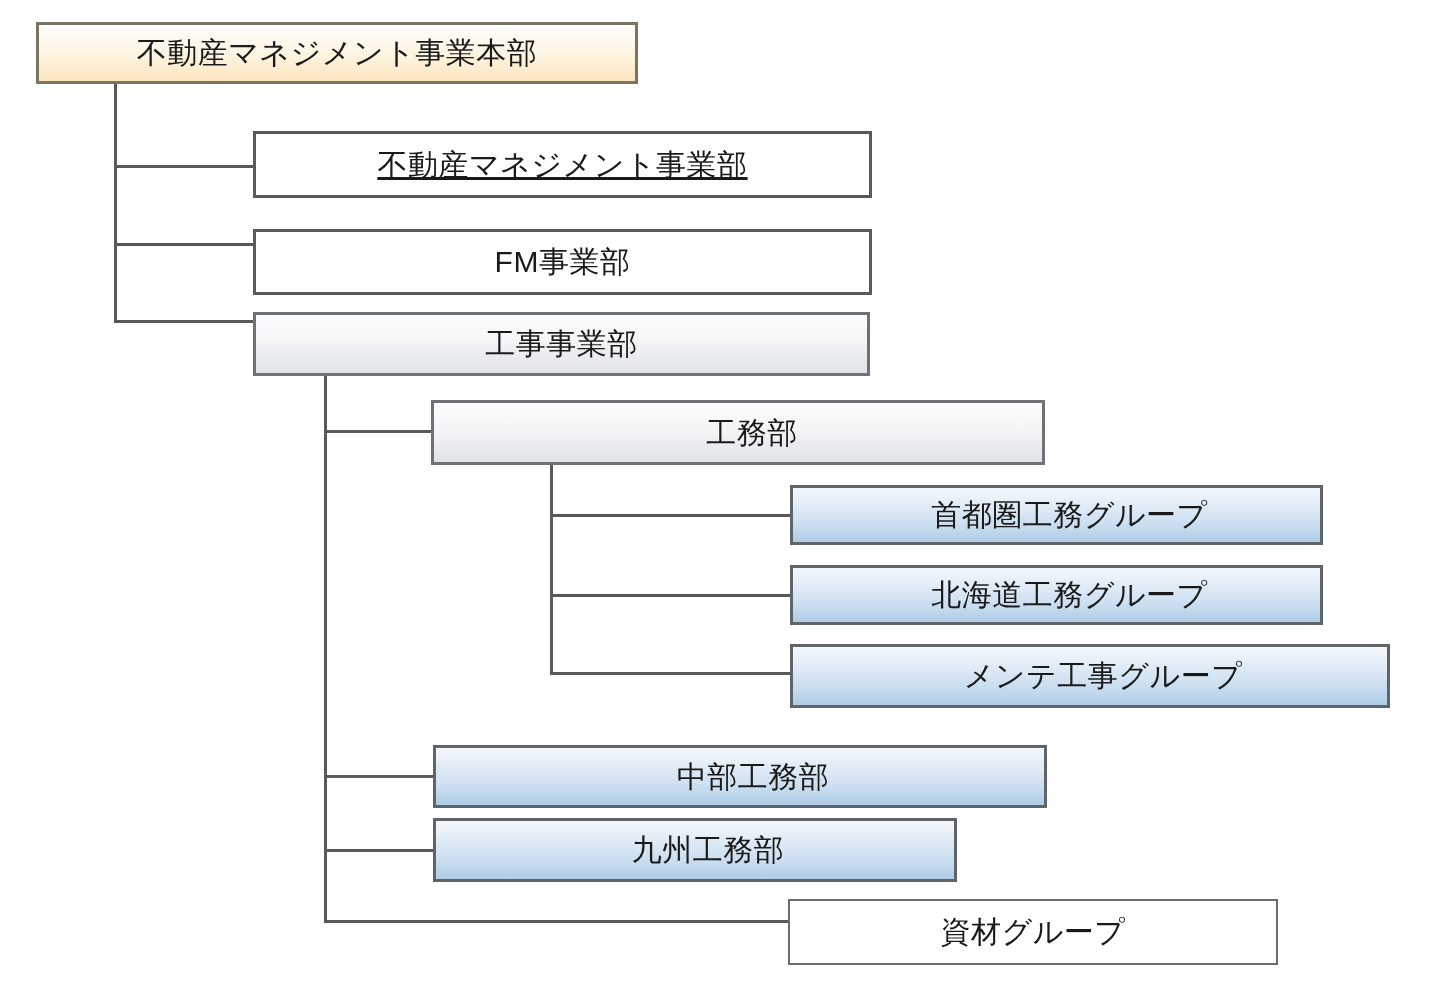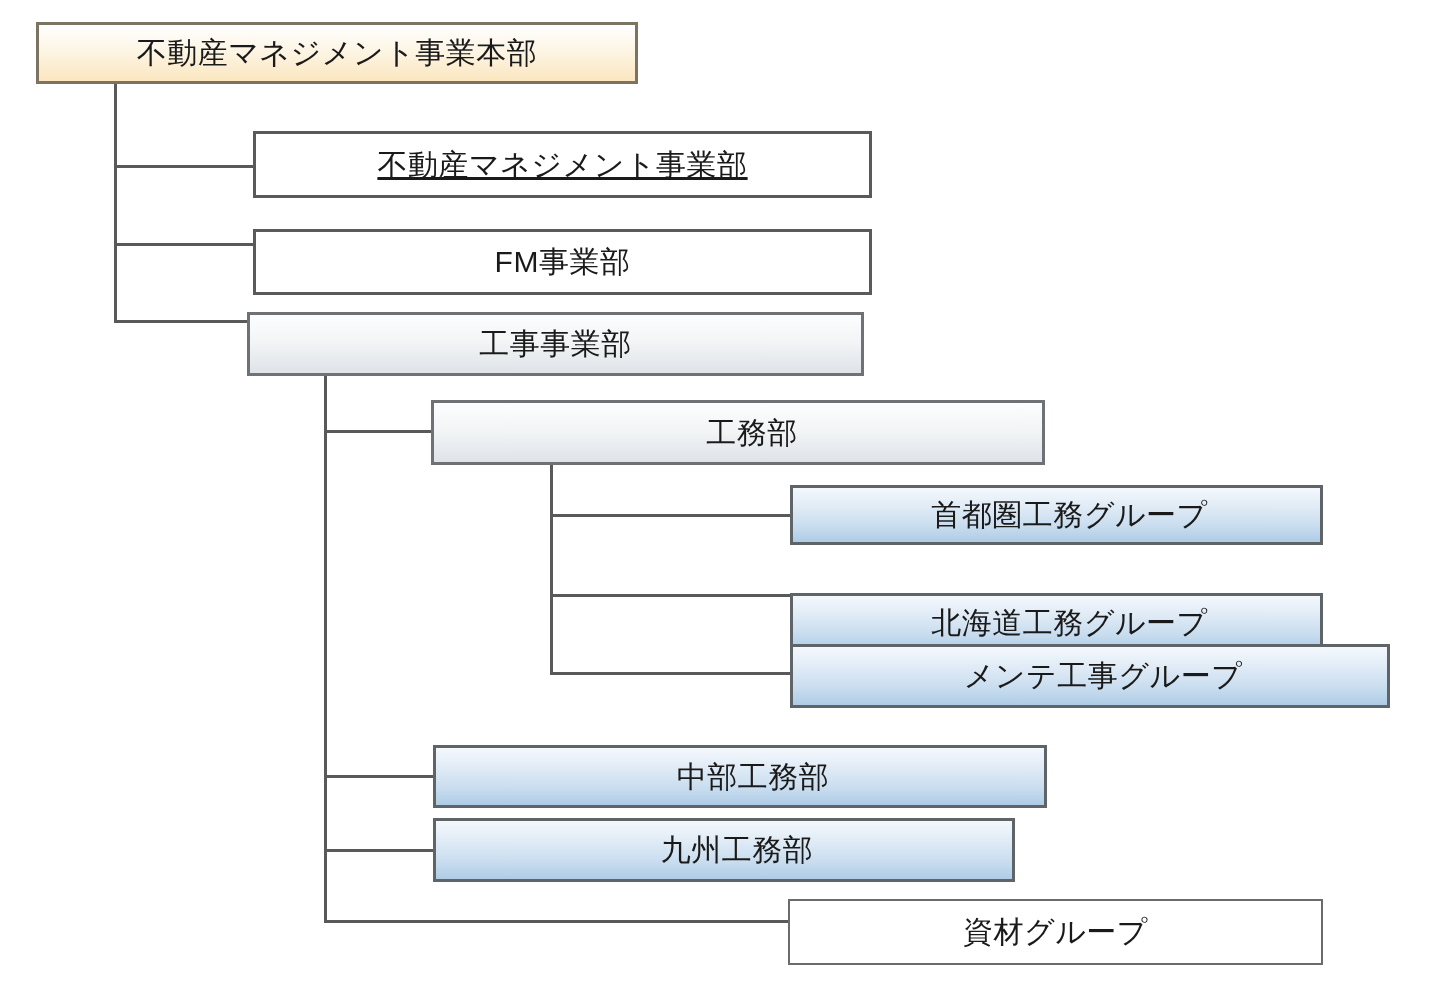--- a/index.html
+++ b/index.html
@@ -99,45 +99,45 @@
   </div>
 
   <div class="node plain" style="left:253px; top:131px; width:619px; height:67px;text-decoration:underline;">
     <span class="label">不動産マネジメント事業部</span>
   </div>
 
   <div class="node plain" style="left:253px; top:229px; width:619px; height:66px;">
     <span class="label">FM事業部</span>
   </div>
 
-  <div class="node grey" style="left:247px; top:312px; width:617px; height:64px;">
+  <div class="node grey" style="left:253px; top:312px; width:617px; height:64px;">
     <span class="label">工事事業部</span>
   </div>
 
   <div class="node grey" style="left:431px; top:400px; width:614px; height:65px;padding-left:28px;">
     <span class="label">工務部</span>
   </div>
 
   <div class="node blue" style="left:790px; top:485px; width:533px; height:60px;">
     <span class="label">首都圏工務グループ</span>
   </div>
 
-  <div class="node blue" style="left:790px; top:565px; width:533px; height:60px;margin-top:28px;">
+  <div class="node blue" style="left:790px; top:565px; width:533px; height:60px;">
     <span class="label">北海道工務グループ</span>
   </div>
 
   <div class="node blue" style="left:790px; top:644px; width:600px; height:64px;">
     <span class="label">メンテ工事グループ</span>
   </div>
 
   <div class="node blue" style="left:433px; top:745px; width:614px; height:63px;">
     <span class="label">中部工務部</span>
   </div>
 
-  <div class="node blue" style="left:433px; top:818px; width:582px; height:64px;">
+  <div class="node blue" style="left:433px; top:818px; width:524px; height:64px;">
     <span class="label">九州工務部</span>
   </div>
 
-  <div class="node plain-thin" style="left:788px; top:899px; width:535px; height:66px;">
+  <div class="node plain-thin" style="left:788px; top:899px; width:490px; height:66px;">
     <span class="label">資材グループ</span>
   </div>
 
 </div>
 
 </body></html>

